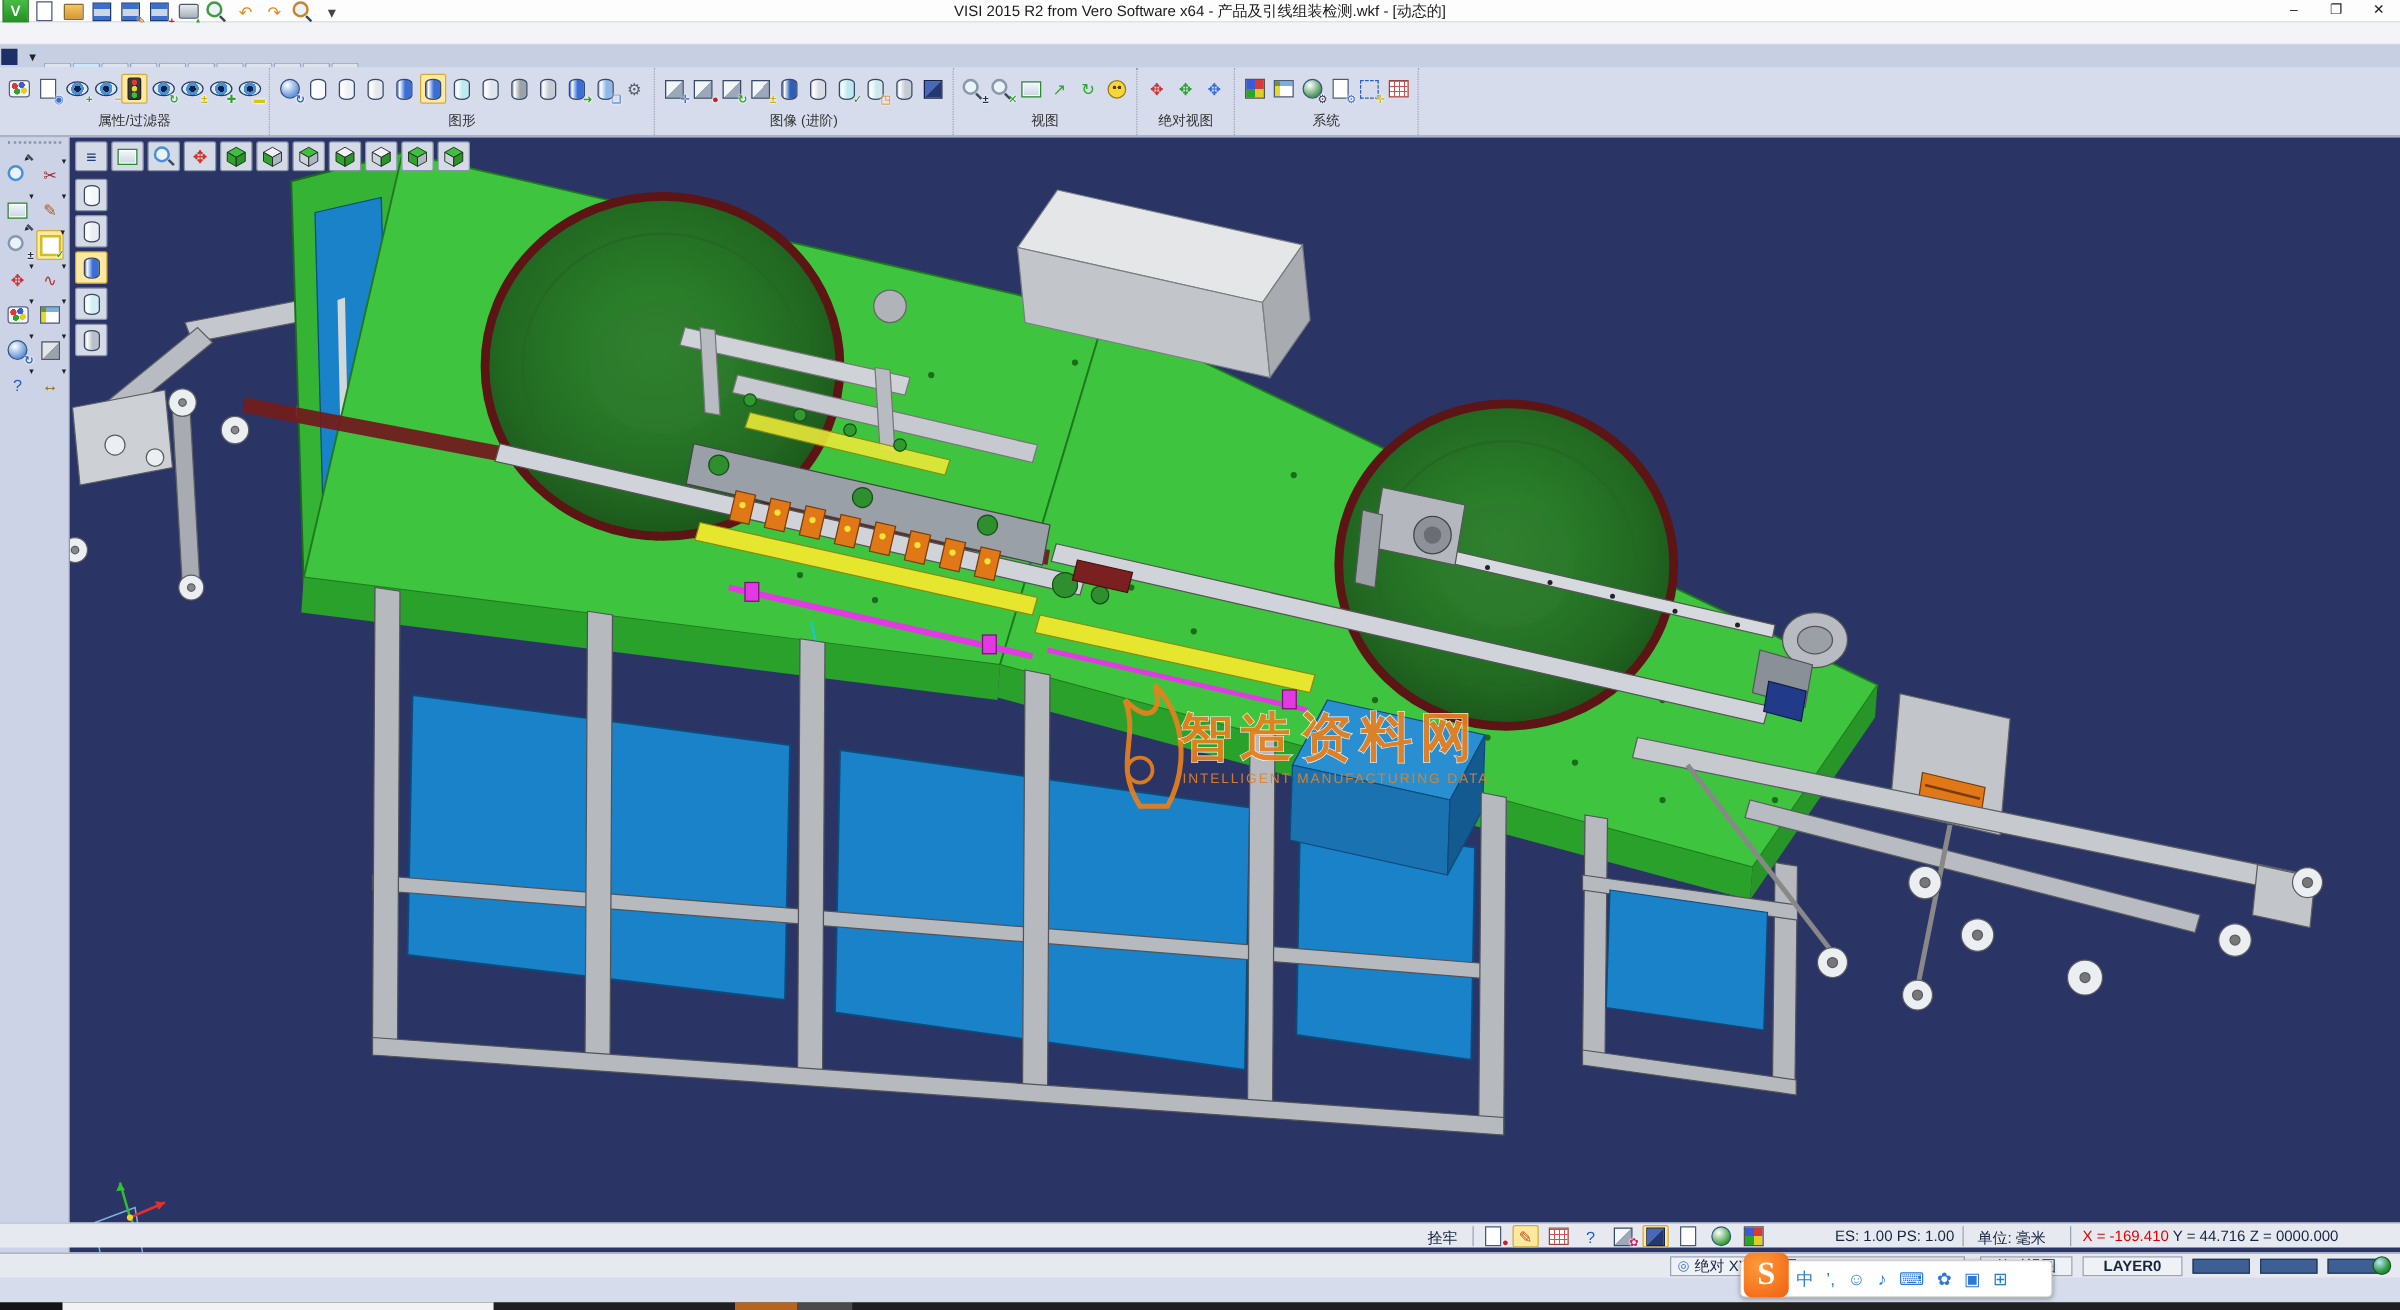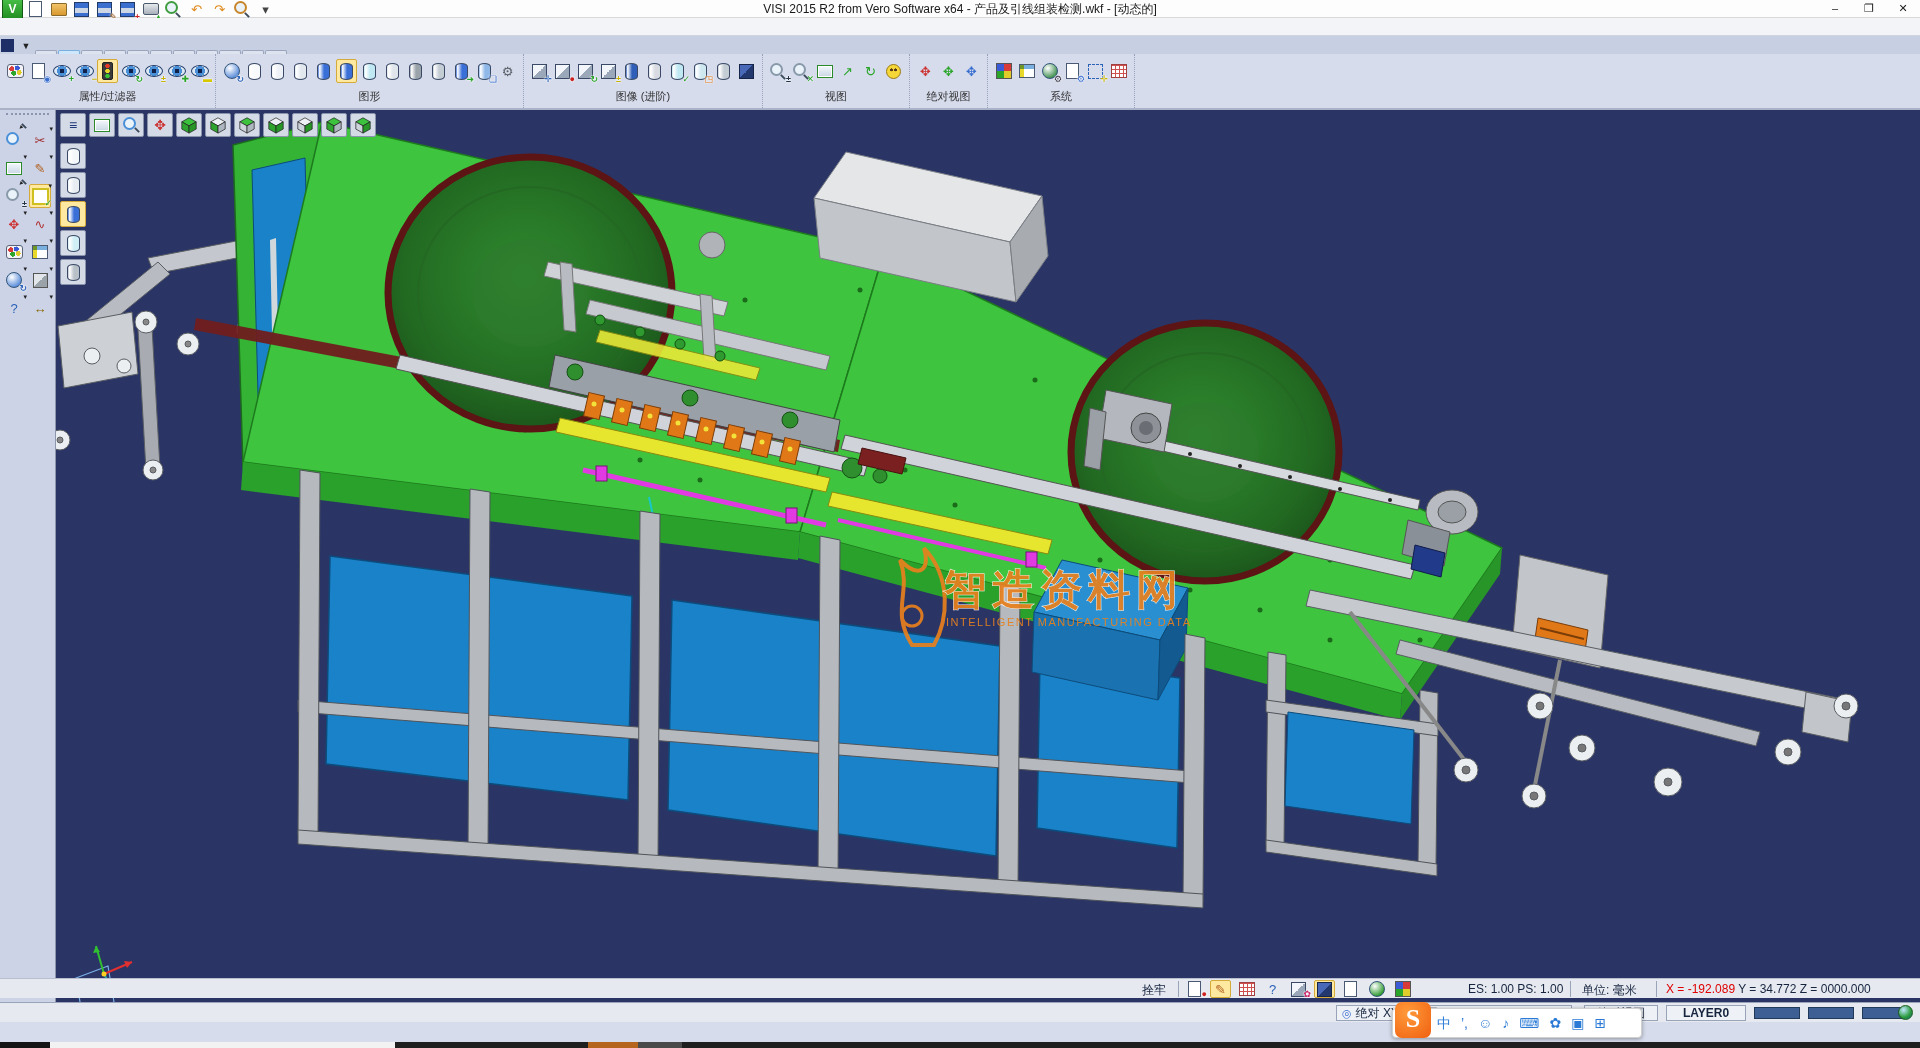--- a/index.html
+++ b/index.html
@@ -707,22 +707,22 @@
         <div class="tbtn hl k-cube3"></div>
         <div class="tbtn k-doc"></div>
         <div class="tbtn k-ball" style="--c: #2f9a2f;"></div>
         <div class="tbtn k-colorgrid"></div>
       </div>
     <div class="sb-text" style="left:1468px;">ES: 1.00 PS: 1.00</div>
     <div class="vsep" style="left:1570px;"></div>
     <div class="sb-text" style="left:1582px;">单位: 毫米</div>
     <div class="vsep" style="left:1656px;"></div>
     <div class="coords">
-      <span class="cx">X = -192.089</span>
-      <span class="cy">Y = 34.772</span>
+      <span class="cx">X = -169.410</span>
+      <span class="cy">Y = 44.716</span>
       <span class="cz">Z = 0000.000</span>
     </div>
   </div>
 
   <div class="ime">
     <div class="ime-logo">S</div>
     <div style="display:flex;gap:10px;align-items:center;">
         <span class="ime-ic k-glyph"><span class="g">中</span></span>
         <span class="ime-ic k-glyph"><span class="g">’,</span></span>
         <span class="ime-ic k-glyph"><span class="g">☺</span></span>

